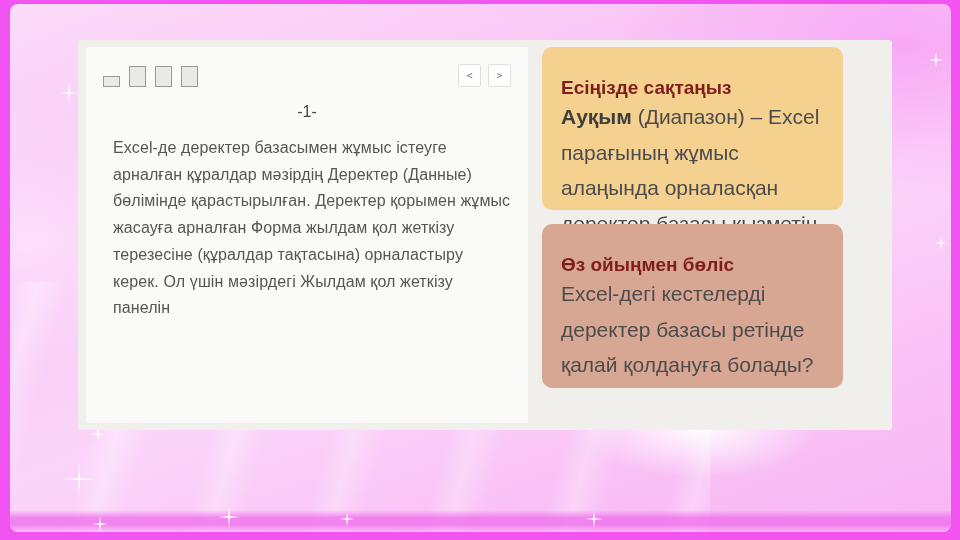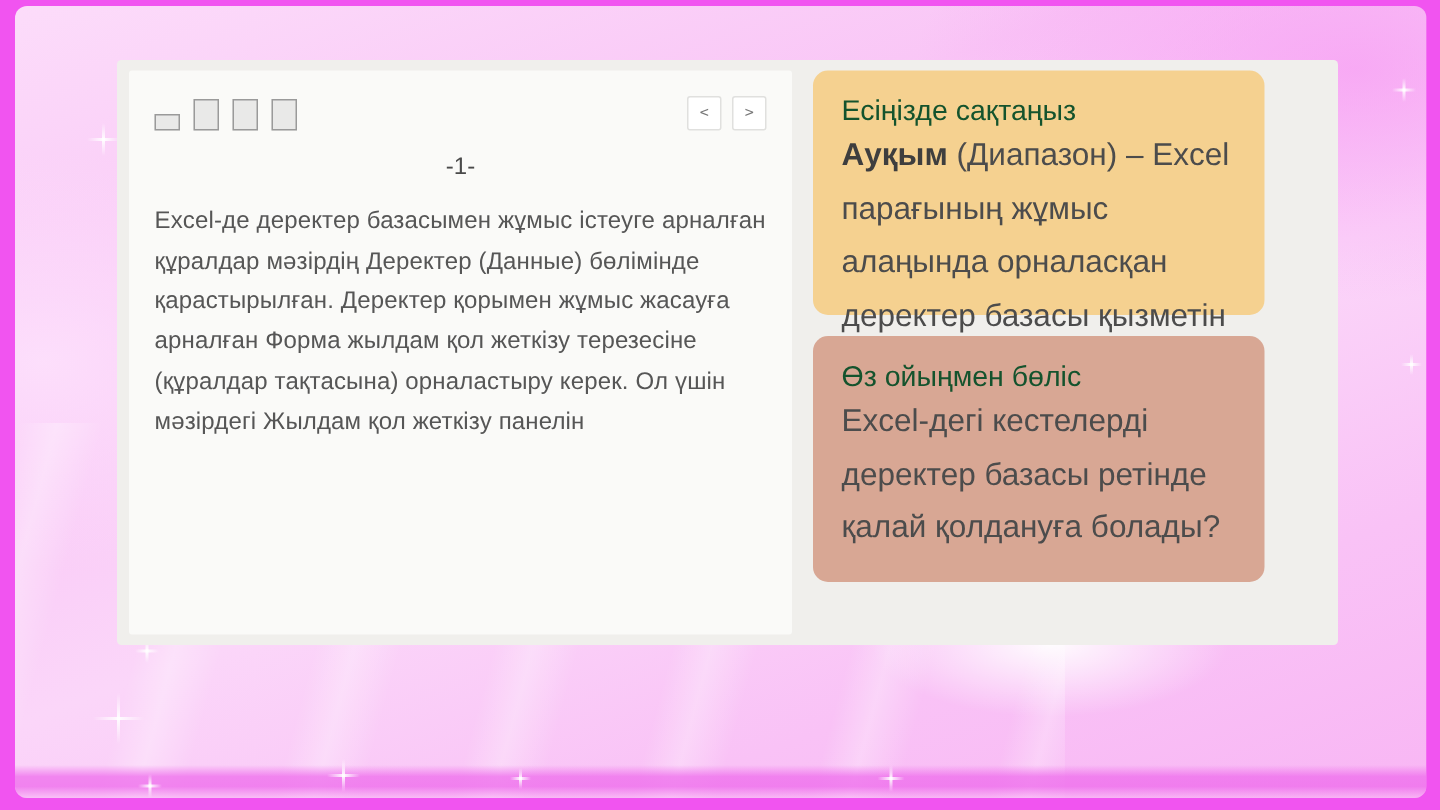--- a/index.html
+++ b/index.html
@@ -55,27 +55,27 @@
   .ph-icon { border:1px solid #9a9a9a; background:#e9e9e8; }
   .ph-icon.short { width:17px; height:11px; }
   .ph-icon.tall  { width:17px; height:21px; }
   .nav-btns { display:flex; gap:7px; }
   .nav-btn {
     width:23px; height:23px; background:#fff; border:1px solid #e0e0de;
     border-radius:2px; font-size:10px; color:#777; line-height:21px;
     text-align:center; cursor:pointer; font-family:"DejaVu Sans Mono",monospace;
   }
   .page-num { text-align:center; color:#4a4a4a; font-size:16px; margin-top:16px; }
-  .body-text { margin-top:14px; color:#565656; font-size:16px; line-height:1.67; letter-spacing:0.1px; }
+  .body-text { margin-top:14px; color:#565656; font-size:16px; line-height:1.67; letter-spacing:0.1px;margin-left:10px; }
   .body-text + .body-text { margin-top:27px; }
   
   .side-box { position:absolute; left:464px; width:301px; border-radius:10px; padding:15px 19px; }
   .box-remember { top:7px;  height:163px; background:#f5d190; }
   .box-share    { top:184px; height:164px; background:#d8a794; }
-  .side-box h2 { font-size:19px; font-weight:400; color:#14532d; margin-top:2px; }
+  .side-box h2 { font-size:19px; font-weight:700; color:#7f1d1d; margin-top:15px; }
   .side-box p  { font-size:21px; line-height:1.7; color:#4c4c4c; }
   .side-box b  { font-weight:700; color:#3e3e3e; }
 </style>
 </head>
 <body>
 
 <div class="bg-inner">
   <div class="rays"></div>
   <div class="bottom-band"></div>
   <div class="sparkle" style="left:48px;top:78px;width:22px;height:22px;"></div>

